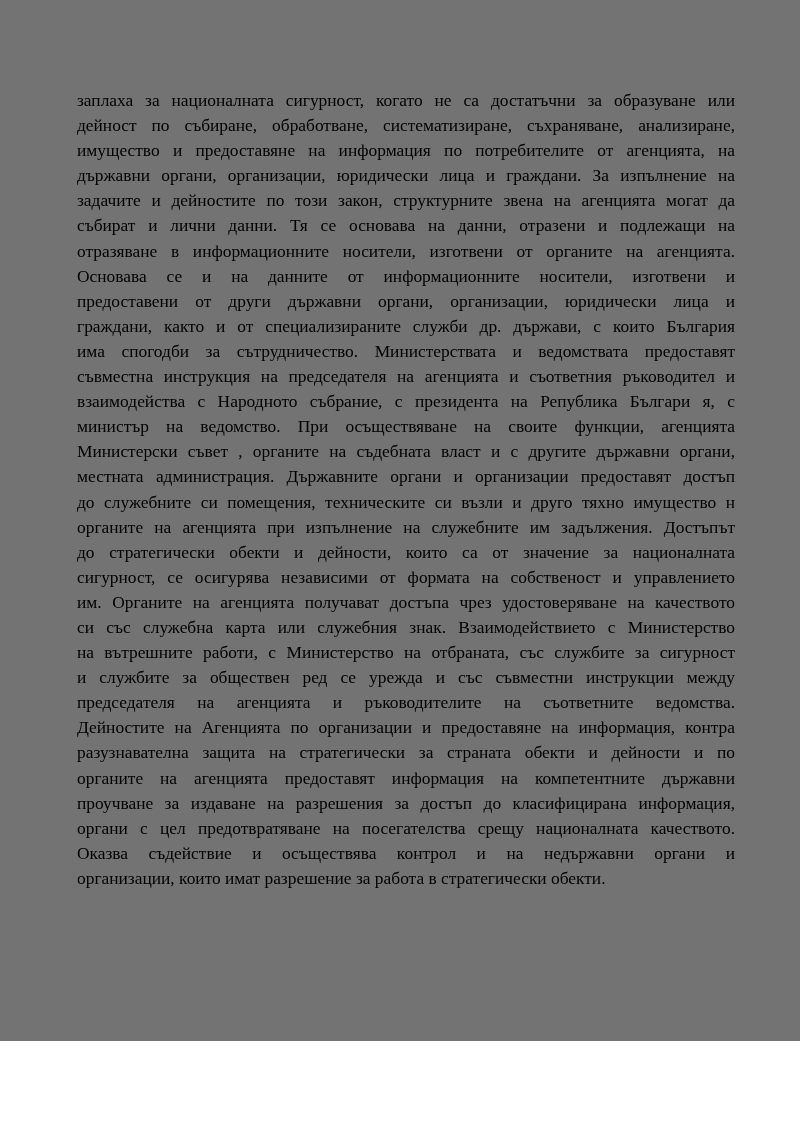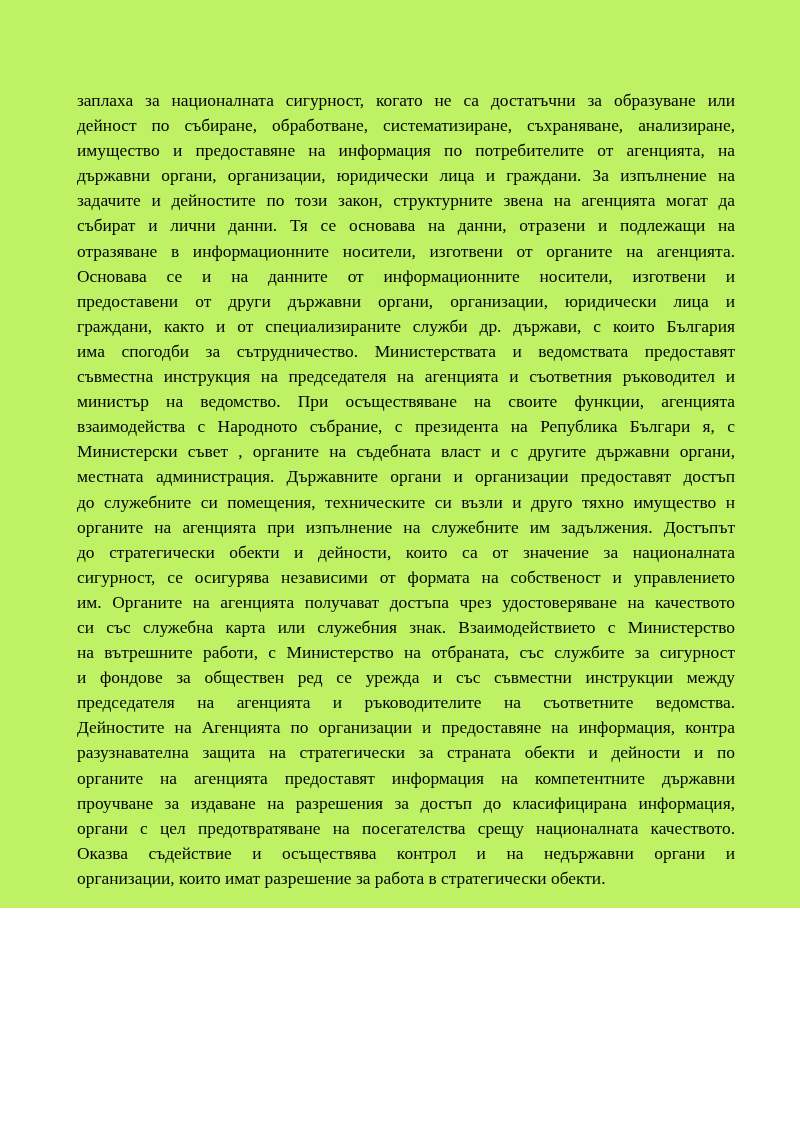--- a/index.html
+++ b/index.html
@@ -11,22 +11,22 @@
     width: 800px;
     height: 1132px;
     position: relative;
     overflow: hidden;
   }
   .page {
     position: absolute;
     left: 0;
     top: 0;
     width: 800px;
-    height: 908px;
-    background: #bef264;
+    height: 1041px;
+    background: #737373;
   }
   .text-block {
     position: absolute;
     left: 77px;
     top: 88px;
     width: 658px;
     font-family: "Liberation Serif", serif;
     font-size: 17.4px;
     color: #000000;
   }
@@ -53,32 +53,32 @@
     <span class="line">имущество и предоставяне на информация по потребителите от агенцията, на</span>
     <span class="line">държавни органи, организации, юридически лица и граждани. За изпълнение на</span>
     <span class="line">задачите и дейностите по този закон, структурните звена на агенцията могат да</span>
     <span class="line">събират и лични данни. Тя се основава на данни, отразени и подлежащи на</span>
     <span class="line">отразяване в информационните носители, изготвени от органите на агенцията.</span>
     <span class="line">Основава се и на данните от информационните носители, изготвени и</span>
     <span class="line">предоставени от други държавни органи, организации, юридически лица и</span>
     <span class="line">граждани, както и от специализираните служби др. държави, с които България</span>
     <span class="line">има спогодби за сътрудничество. Министерствата и ведомствата предоставят</span>
     <span class="line">съвместна инструкция на председателя на агенцията и съответния ръководител и</span>
+    <span class="line">взаимодейства с Народното събрание, с президента на Република Българи    я,   с</span>
     <span class="line">министър на ведомство. При осъществяване на своите функции, агенцията</span>
-    <span class="line">взаимодейства с Народното събрание, с президента на Република Българи    я,   с</span>
     <span class="line">Министерски съвет , органите на съдебната власт и с другите държавни органи,</span>
     <span class="line">местната администрация. Държавните органи и организации предоставят достъп</span>
     <span class="line">до служебните си помещения, техническите си възли и друго тяхно имущество н</span>
     <span class="line">органите на агенцията при изпълнение на служебните им задължения. Достъпът</span>
     <span class="line">до стратегически обекти и дейности, които са от значение за националната</span>
     <span class="line">сигурност, се осигурява независими от формата на собственост и управлението</span>
     <span class="line">им. Органите на агенцията получават достъпа чрез удостоверяване на качеството</span>
     <span class="line">си със служебна карта или служебния знак. Взаимодействието с Министерство</span>
     <span class="line">на вътрешните работи, с Министерство на отбраната, със службите за сигурност</span>
-    <span class="line">и фондове за обществен ред се урежда и със съвместни инструкции между</span>
+    <span class="line">и службите за обществен ред се урежда и със съвместни инструкции между</span>
     <span class="line">председателя на агенцията и ръководителите на съответните ведомства.</span>
     <span class="line">Дейностите на Агенцията по организации и предоставяне на информация, контра</span>
     <span class="line">разузнавателна защита на стратегически за страната обекти и дейности и по</span>
     <span class="line">органите на агенцията предоставят информация на компетентните държавни</span>
     <span class="line">проучване за издаване на разрешения за достъп до класифицирана информация,</span>
     <span class="line">органи с цел предотвратяване на посегателства срещу националната качеството.</span>
     <span class="line">Оказва съдействие и осъществява контрол и на недържавни органи и</span>
     <span class="line last">организации, които имат разрешение за работа в стратегически обекти.</span>
   </div>
 </div>

